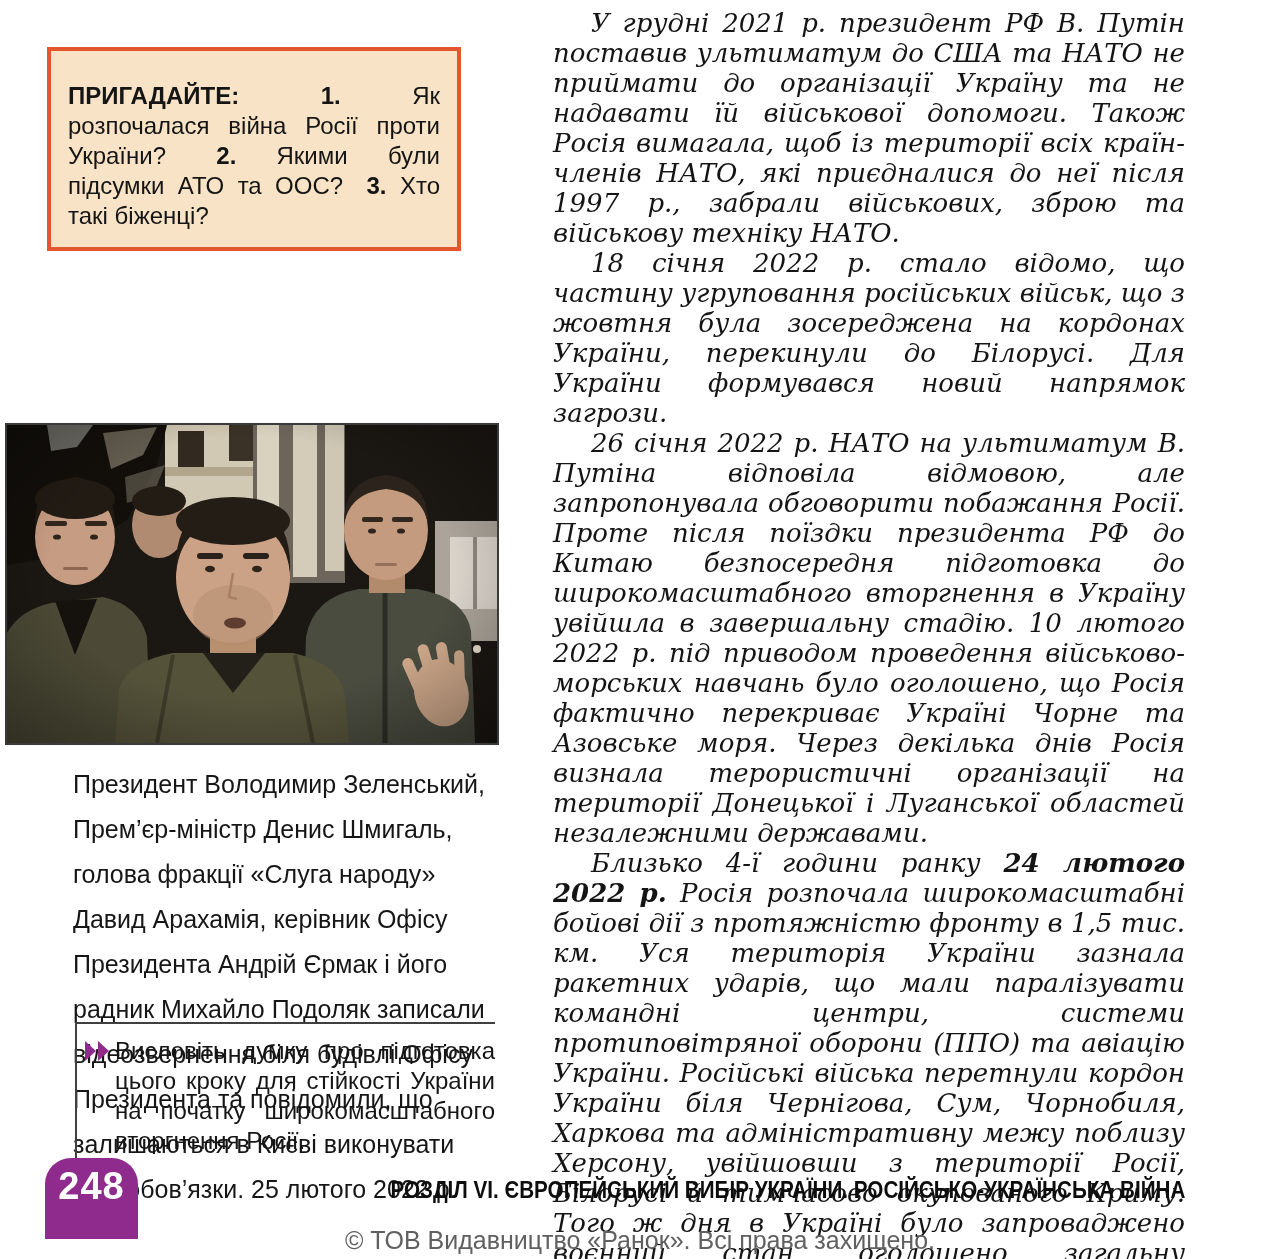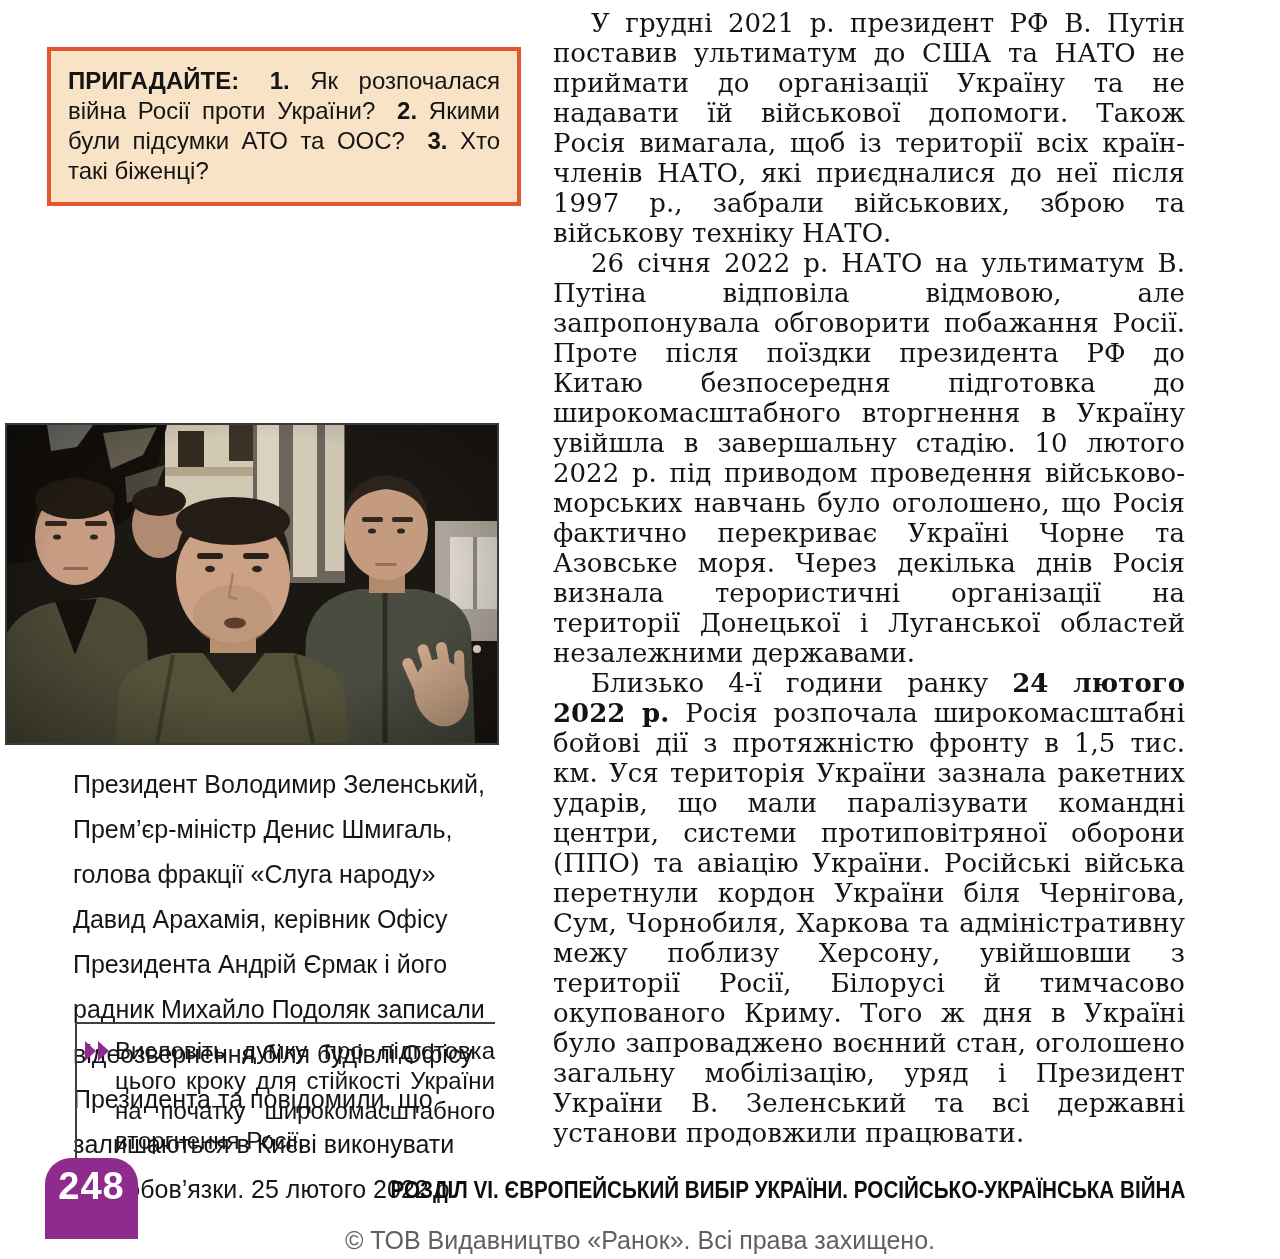--- a/index.html
+++ b/index.html
@@ -4,23 +4,23 @@
 <style>
   * { margin:0; padding:0; box-sizing:border-box; }
   html,body { background:#ffffff; }
   body {
     width:1280px; height:1259px; position:relative; overflow:hidden;
     font-family:"Liberation Sans", sans-serif; color:#151515;
   }
 
   
   .recall-box {
-    position:absolute; left:47px; top:47px; width:474px;
+    position:absolute; left:47px; top:47px; width:414px;
     background:#f8e3c6; border:4px solid #e2572e;
-    padding:15px 17px 16px 17px;
+    padding:30px 17px 16px 17px;
     font-size:24px; line-height:30px; text-align:justify;
   }
   .recall-box b { font-weight:bold; }
   .recall-sep { display:inline-block; width:10px; }
 
   
   .photo-frame {
     position:absolute; left:5px; top:423px; width:494px; height:322px;
     border:2px solid #3a3a3a; background:#1b1713;
   }
@@ -43,21 +43,21 @@
   .task-text {
     flex:1; font-size:24px; line-height:30px; text-align:justify; color:#161616;
   }
 
   
   .article {
     position:absolute; left:553px; top:8px; width:632px;
     font-family:"DejaVu Serif", "Liberation Serif", serif;
     font-size:26px; line-height:30px; text-align:justify; color:#141414;
   }
-  .article p { text-indent:38px; margin:0; }
+  .article p { text-indent:38px; margin:0;font-style:italic; }
   .article .b { font-weight:bold; }
 
   
   .page-tab {
     position:absolute; left:45px; top:1158px; width:93px; height:81px;
     background:#8e2b8d; border-radius:26px 26px 0 0;
     color:#ffffff; text-align:center; padding-top:7px;
     font-size:38px; font-weight:bold; letter-spacing:1px;
   }
   .footer-title {
@@ -187,20 +187,21 @@
         <polygon points="0,0 11,10 0,20" fill="#8e2b8d"></polygon>
         <polygon points="13,0 24,10 13,20" fill="#8e2b8d"></polygon>
       </svg>
     </span>
     <span class="task-text">Висловіть думку про підготовка цього кроку для стійкості України на початку широкомасштабного вторгнення Росії.</span>
   </div>
 </div>
 
 <div class="article">
   <p><span>У грудні 2021 р. президент РФ В. Путін поставив ультиматум до США та НАТО не приймати до організації Україну та не надавати їй військової допомоги. Також Росія вимагала, щоб із території всіх країн-членів НАТО, які приєдналися до неї після 1997 р., забрали військових, зброю та військову техніку НАТО.</span><span class="b"></span><span></span></p>
+  <p><span>18 січня 2022 р. стало відомо, що частину угруповання російських військ, що з жовтня була зосереджена на кордонах України, перекинули до Білорусі. Для України формувався новий напрямок загрози.</span><span class="b"></span><span></span></p>
   <p><span>26 січня 2022 р. НАТО на ультиматум В. Путіна відповіла відмовою, але запропонувала обговорити побажання Росії. Проте після поїздки президента РФ до Китаю безпосередня підготовка до широкомасштабного вторгнення в Україну увійшла в завершальну стадію. 10 лютого 2022 р. під приводом проведення військово-морських навчань було оголошено, що Росія фактично перекриває Україні Чорне та Азовське моря. Через декілька днів Росія визнала терористичні організації на території Донецької і Луганської областей незалежними державами.</span><span class="b"></span><span></span></p>
   <p><span>Близько 4-ї години ранку </span><span class="b">24 лютого 2022 р.</span><span> Росія розпочала широкомасштабні бойові дії з протяжністю фронту в 1,5 тис. км. Уся територія України зазнала ракетних ударів, що мали паралізувати командні центри, системи протиповітряної оборони (ППО) та авіацію України. Російські війська перетнули кордон України біля Чернігова, Сум, Чорнобиля, Харкова та адміністративну межу поблизу Херсону, увійшовши з території Росії, Білорусі й тимчасово окупованого Криму. Того ж дня в Україні було запроваджено воєнний стан, оголошено загальну мобілізацію, уряд і Президент України В. Зеленський та всі державні установи продовжили працювати.</span></p>
 </div>
 
 <div class="page-tab">
   <span>248</span>
 </div>
 <div class="footer-title">РОЗДІЛ VI. ЄВРОПЕЙСЬКИЙ ВИБІР УКРАЇНИ. РОСІЙСЬКО-УКРАЇНСЬКА ВІЙНА</div>
 <div class="copyright">© ТОВ Видавництво «Ранок». Всі права захищено.</div>
 

